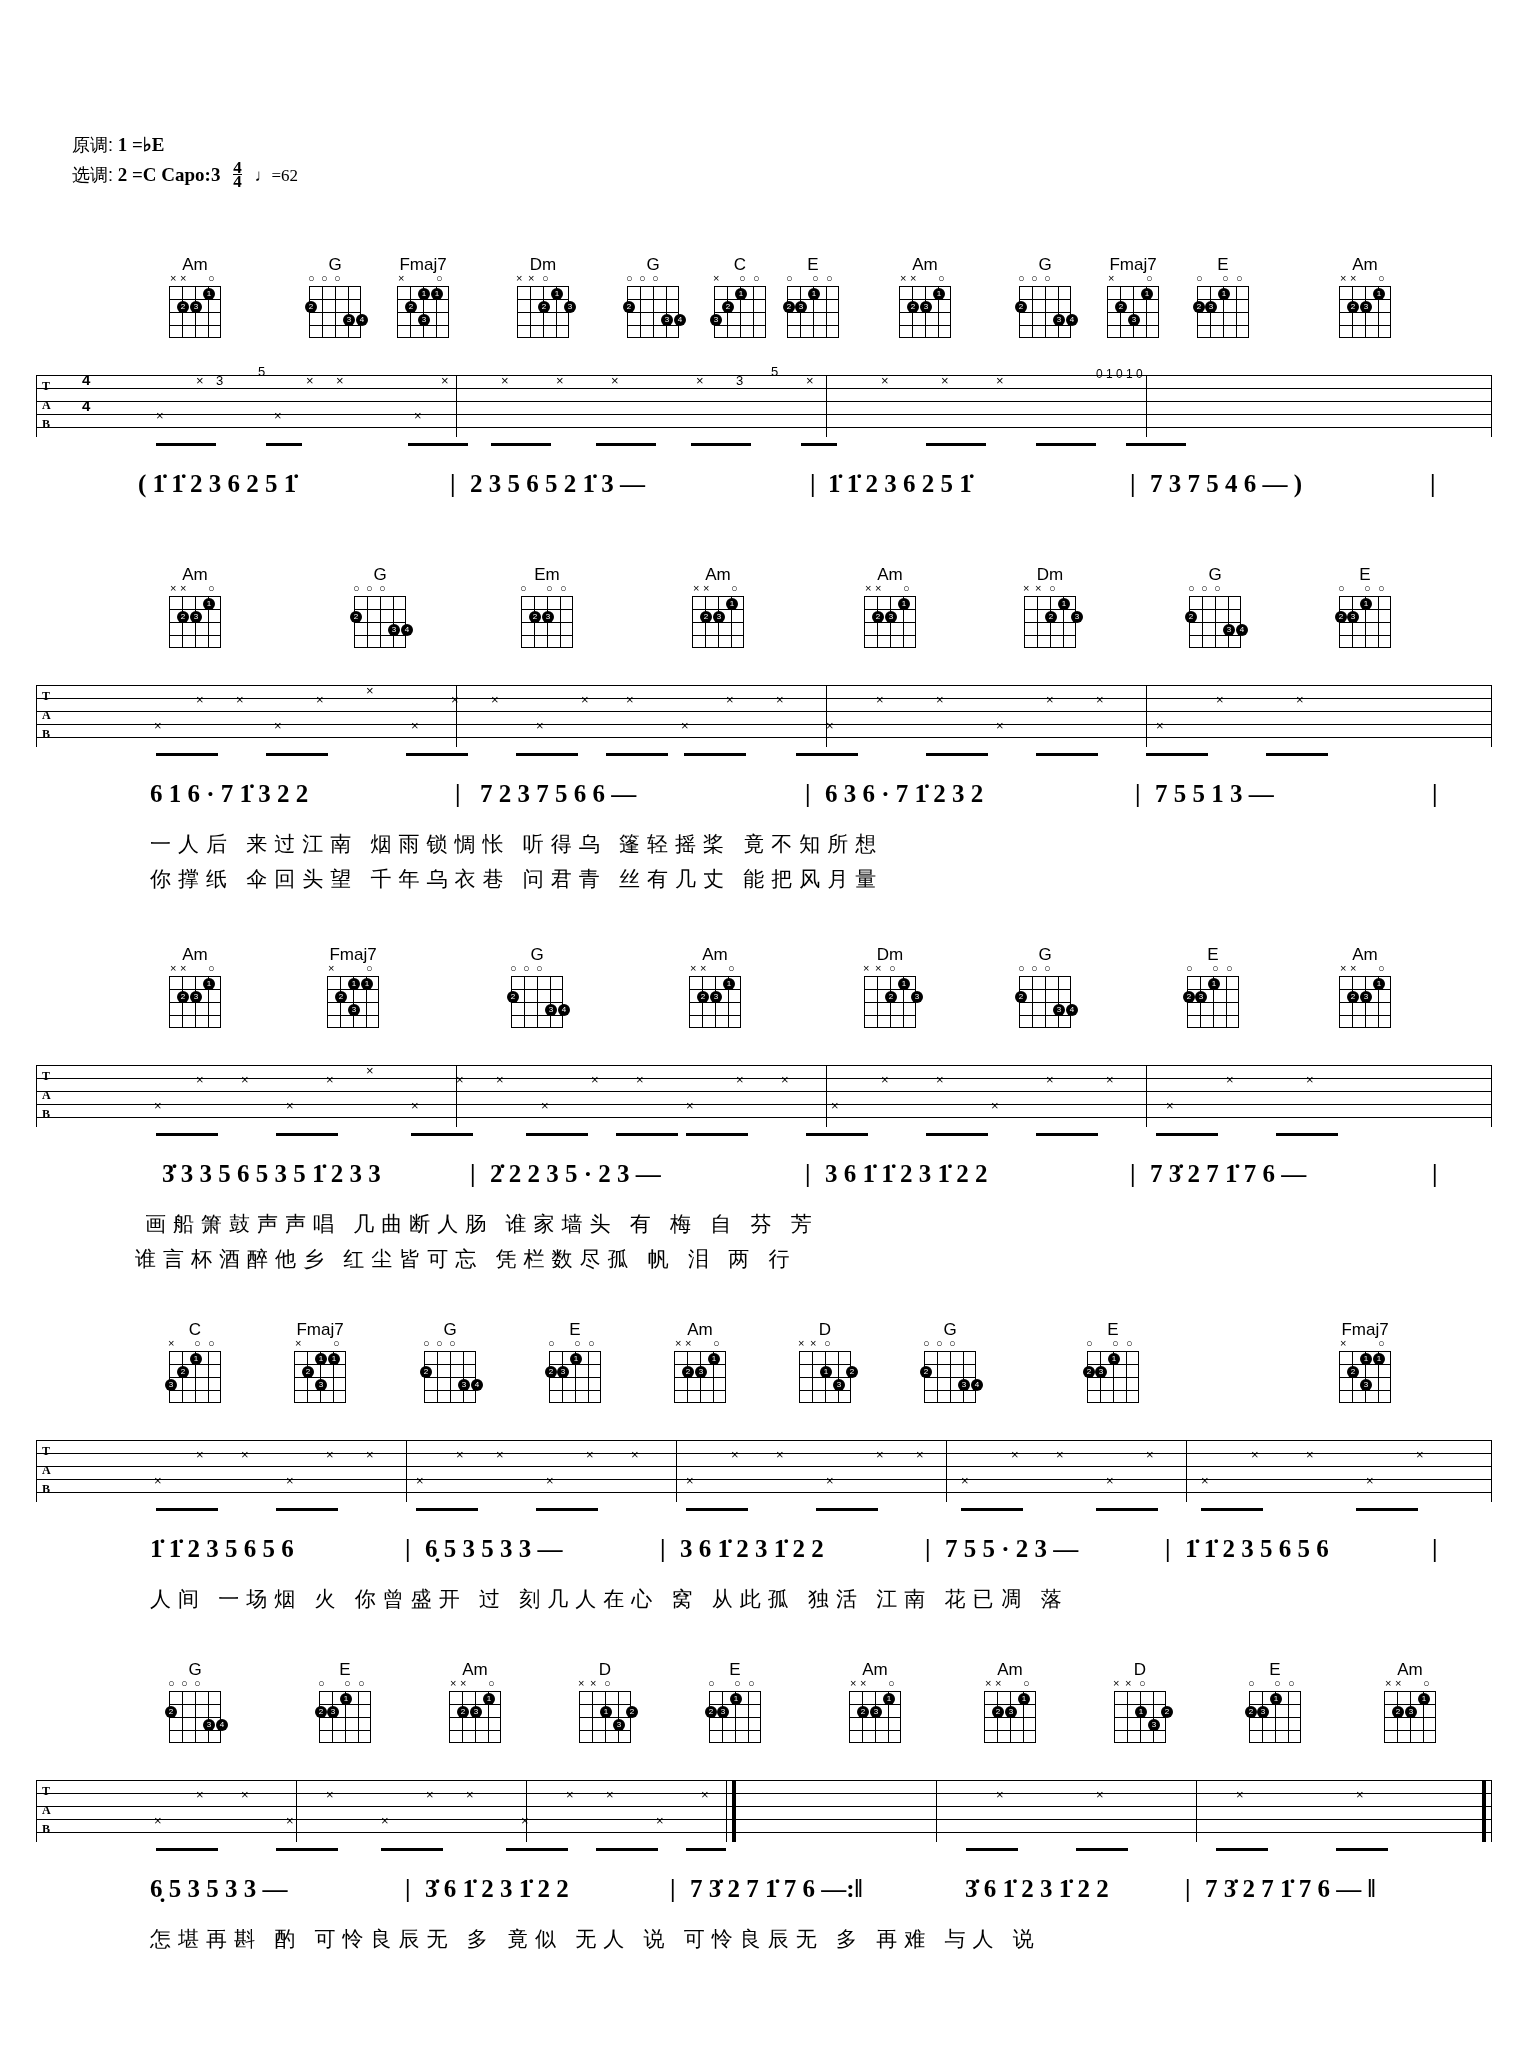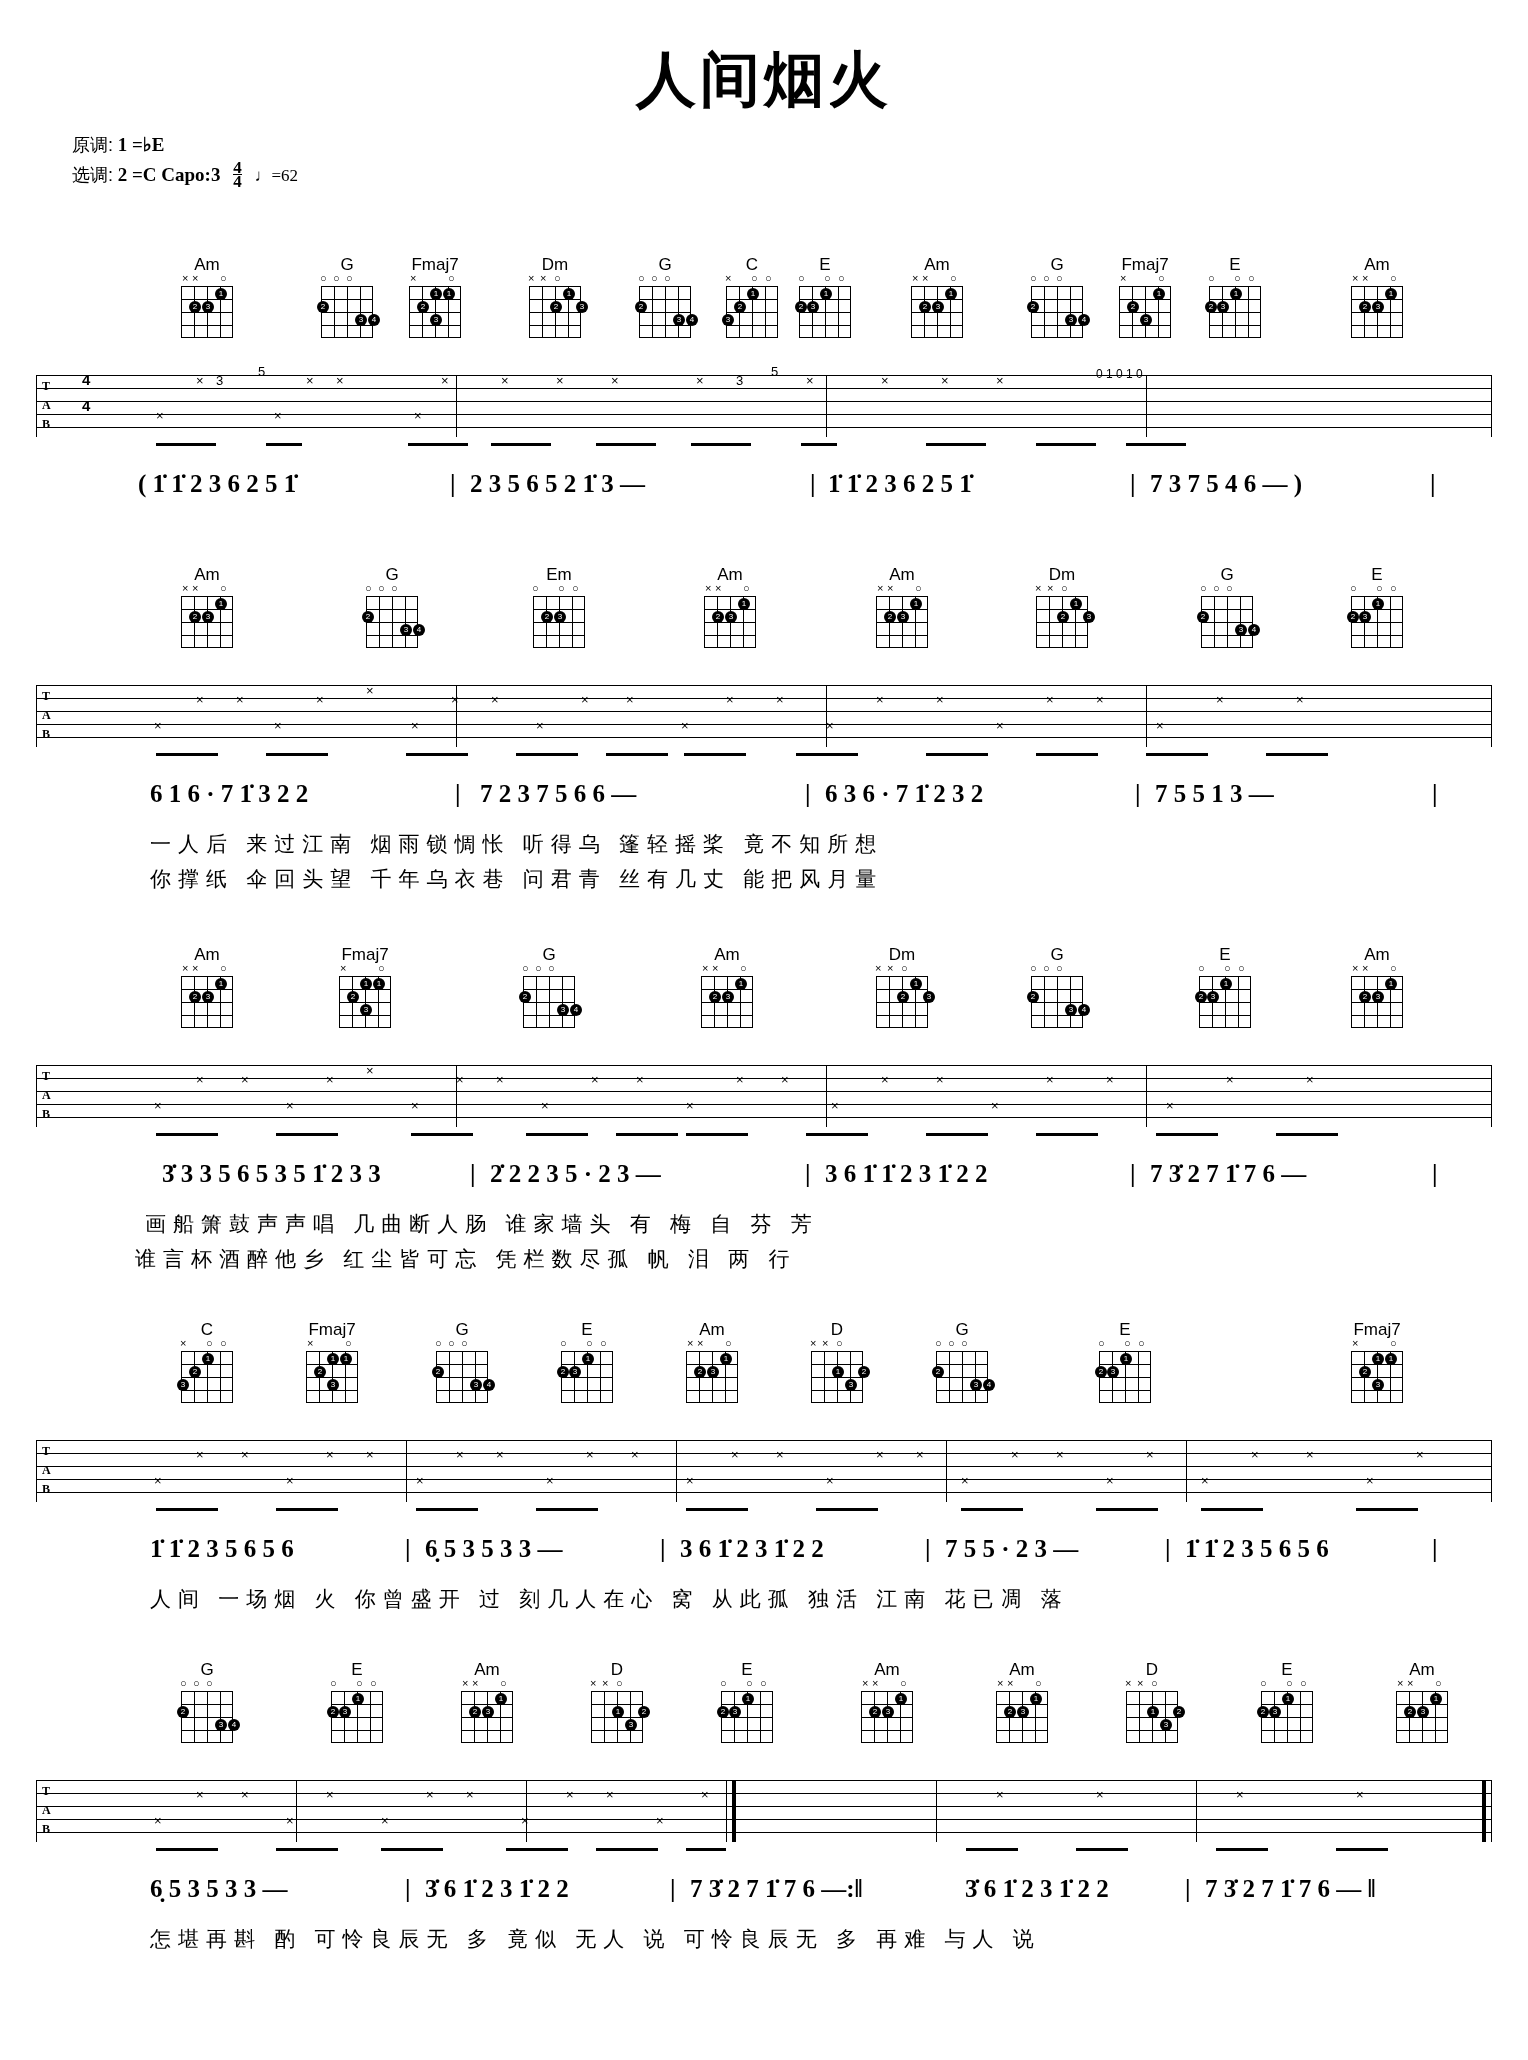--- a/index.html
+++ b/index.html
@@ -12,21 +12,21 @@
   .keyinfo .lab{font-family:"Liberation Sans",sans-serif;font-size:18px;}
   .keyinfo b{font-family:"Liberation Serif",serif;}
   .meter{display:inline-block;vertical-align:-6px;text-align:center;font-family:"Liberation Serif",serif;font-weight:bold;font-size:17px;line-height:13px;margin:0 8px;}
   .meter span{display:block;}
   .tempo{display:inline-block;font-size:17px;}
 
   
   .system{position:absolute;left:0;width:1528px;}
 
   
-  .chords{position:absolute;left:16px;top:0;width:1224px;height:92px;}
+  .chords{position:absolute;left:4px;top:0;width:1224px;height:92px;}
   .chord{position:absolute;width:62px;}
   .chord .cname{font-family:"Liberation Sans",sans-serif;font-size:17px;text-align:center;height:20px;line-height:20px;}
   .chord .marks{height:11px;position:relative;}
   .chord .marks i{position:absolute;font-style:normal;font-size:11px;font-family:"Liberation Sans",sans-serif;top:-3px;}
   .grid{position:relative;width:52px;height:52px;margin:0 auto;border:1px solid #000;border-width:1px 0 0 1px;box-sizing:border-box;}
   .grid .v{position:absolute;top:0;bottom:0;width:1px;background:#000;}
   .grid .h{position:absolute;left:0;right:0;height:1px;background:#000;}
   .grid .dot{position:absolute;width:12px;height:12px;border-radius:50%;background:#000;color:#fff;font-size:8px;line-height:12px;text-align:center;font-family:"Liberation Sans",sans-serif;}
 
   
@@ -41,21 +41,20 @@
   .nums{position:absolute;left:0;width:1528px;font-family:"Liberation Serif",serif;font-size:25px;font-weight:bold;letter-spacing:0;}
   .nums .n{position:absolute;white-space:nowrap;}
   .lyrics{position:absolute;left:0;width:1528px;font-family:"Liberation Serif",serif;font-size:21px;}
   .lyrics .l{position:absolute;white-space:nowrap;letter-spacing:7px;}
 </style>
 </head>
 <body>
 
 <div class="sheet">
 
-  <div class="title">人间烟火</div>
 
   <div class="keyinfo">
     <div>
       <span class="lab">原调:</span>
       <b>1 =♭E</b>
     </div>
     <div>
       <span class="lab">选调:</span>
       <b>2 =C  Capo:3</b>
       <span class="meter">

